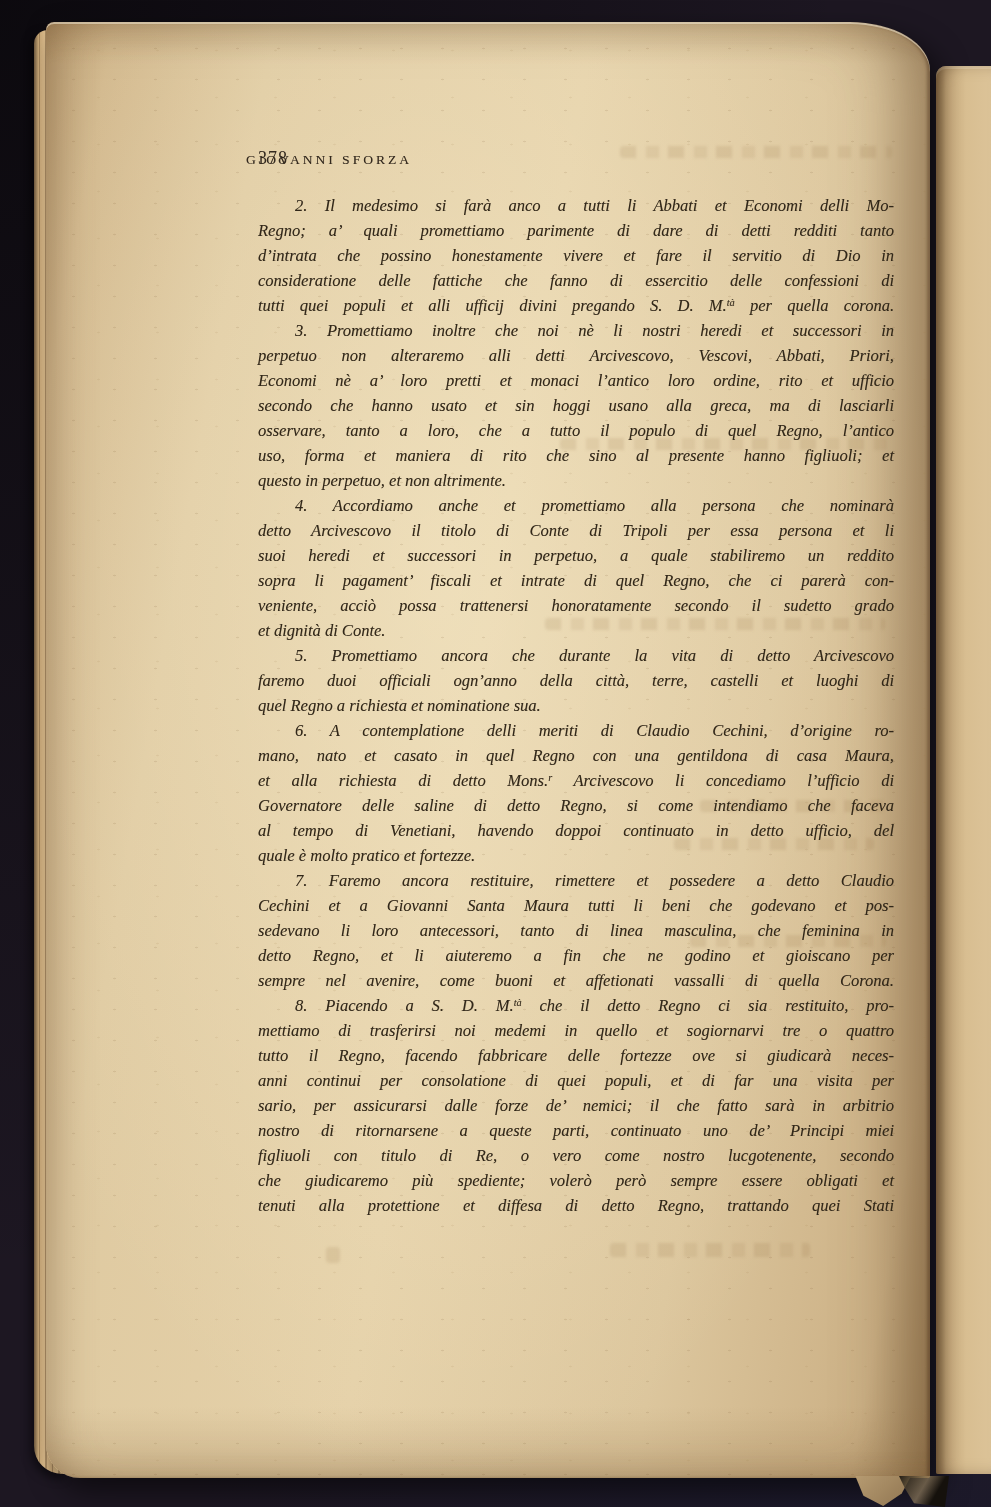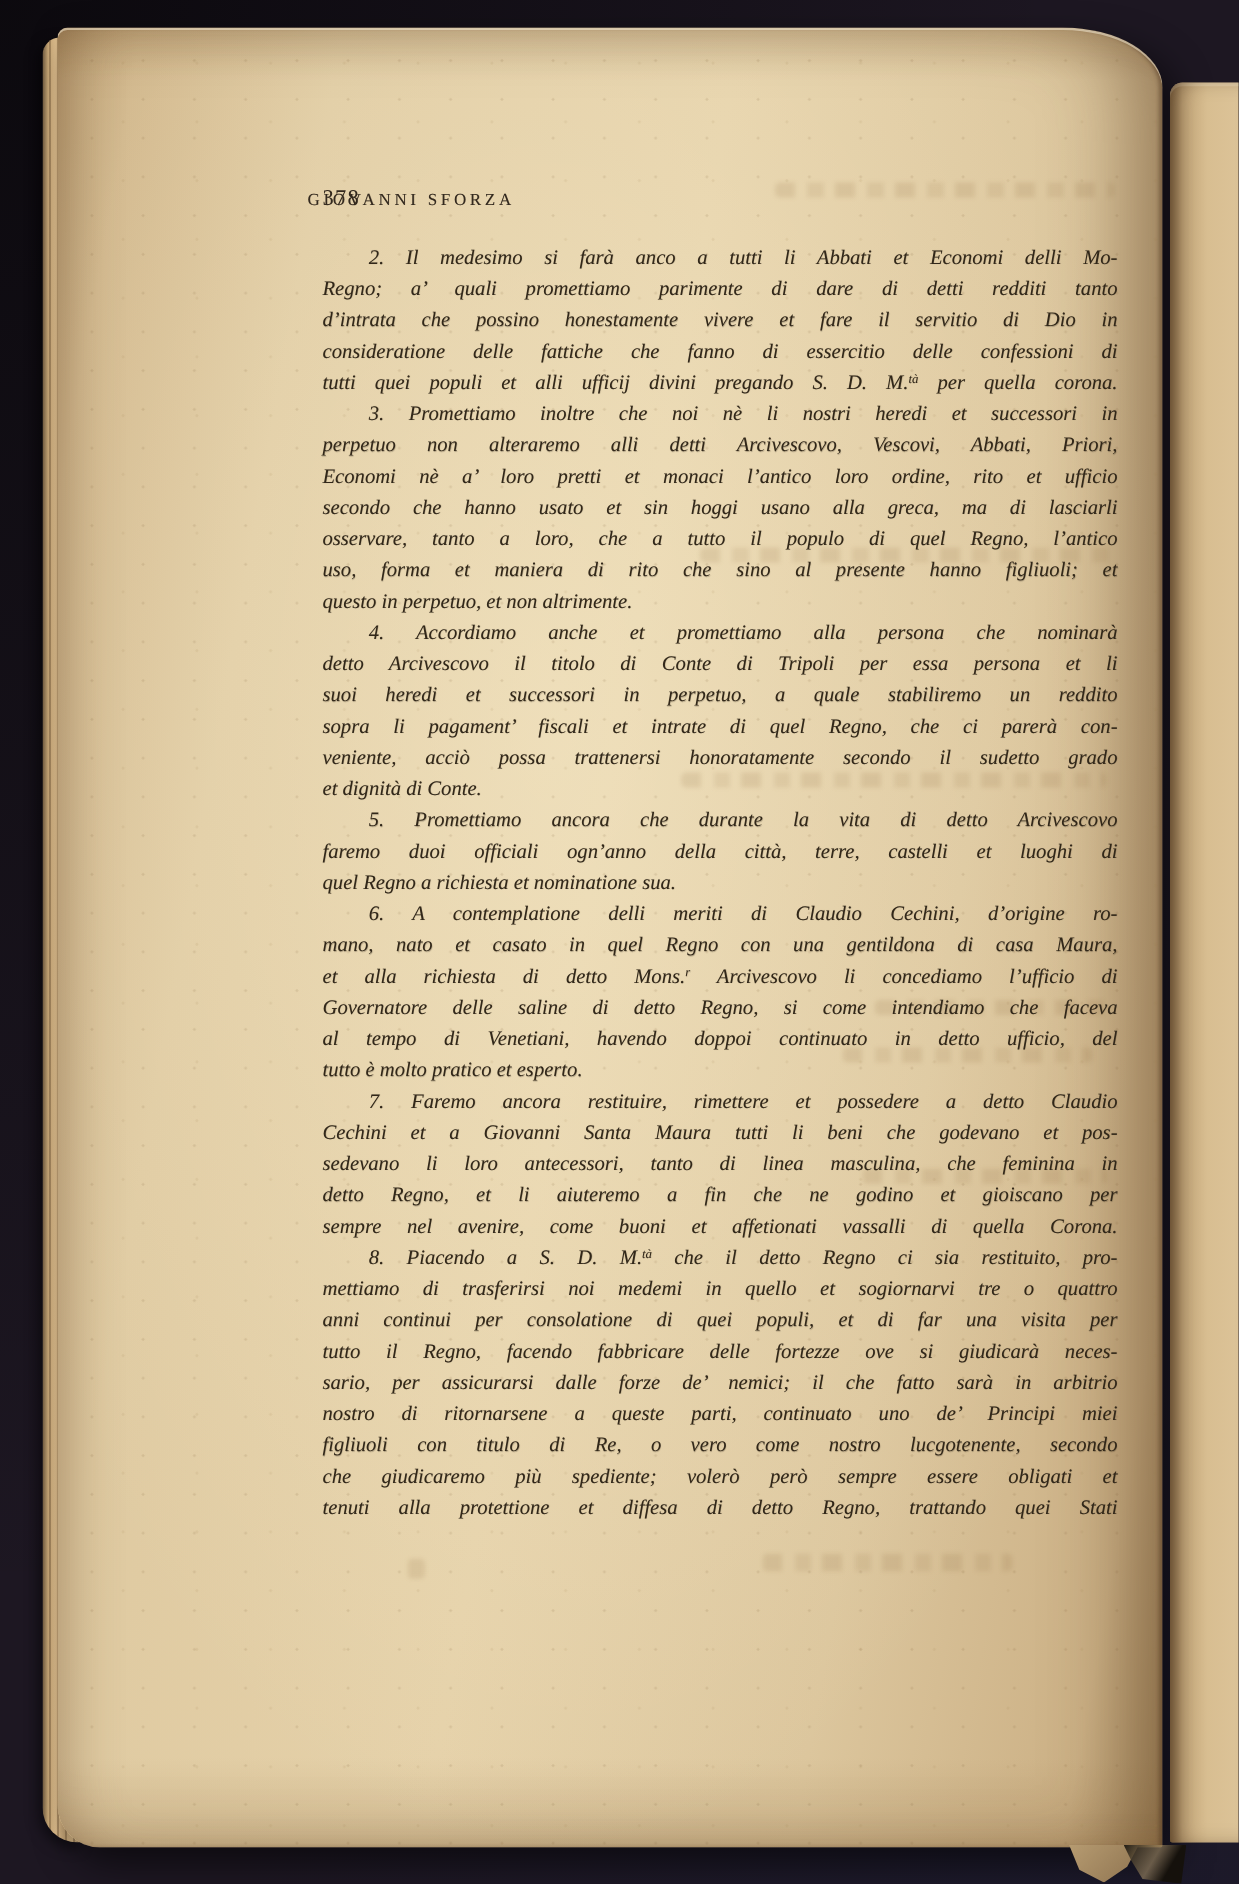--- a/index.html
+++ b/index.html
@@ -158,30 +158,30 @@
       <div class="line">veniente, acciò possa trattenersi honoratamente secondo il sudetto grado</div>
       <div class="line endleft">et dignità di Conte.</div>
       <div class="line first">5. Promettiamo ancora che durante la vita di detto Arcivescovo</div>
       <div class="line">faremo duoi officiali ogn’anno della città, terre, castelli et luoghi di</div>
       <div class="line endleft">quel Regno a richiesta et nominatione sua.</div>
       <div class="line first">6. A contemplatione delli meriti di Claudio Cechini, d’origine ro-</div>
       <div class="line">mano, nato et casato in quel Regno con una gentildona di casa Maura,</div>
       <div class="line">et alla richiesta di detto Mons.<sup>r</sup> Arcivescovo li concediamo l’ufficio di</div>
       <div class="line">Governatore delle saline di detto Regno, si come intendiamo che faceva</div>
       <div class="line">al tempo di Venetiani, havendo doppoi continuato in detto ufficio, del</div>
-      <div class="line endleft">tutto è molto pratico et esperto.</div>
+      <div class="line endleft">quale è molto pratico et fortezze.</div>
       <div class="line first">7. Faremo ancora restituire, rimettere et possedere a detto Claudio</div>
       <div class="line">Cechini et a Giovanni Santa Maura tutti li beni che godevano et pos-</div>
       <div class="line">sedevano li loro antecessori, tanto di linea masculina, che feminina in</div>
       <div class="line">detto Regno, et li aiuteremo a fin che ne godino et gioiscano per</div>
       <div class="line">sempre nel avenire, come buoni et affetionati vassalli di quella Corona.</div>
       <div class="line first">8. Piacendo a S. D. M.<sup>tà</sup> che il detto Regno ci sia restituito, pro-</div>
       <div class="line">mettiamo di trasferirsi noi medemi in quello et sogiornarvi tre o quattro</div>
+      <div class="line">tutto il Regno, facendo fabbricare delle fortezze ove si giudicarà neces-</div>
       <div class="line">anni continui per consolatione di quei populi, et di far una visita per</div>
-      <div class="line">tutto il Regno, facendo fabbricare delle fortezze ove si giudicarà neces-</div>
       <div class="line">sario, per assicurarsi dalle forze de’ nemici; il che fatto sarà in arbitrio</div>
       <div class="line">nostro di ritornarsene a queste parti, continuato uno de’ Principi miei</div>
       <div class="line">figliuoli con titulo di Re, o vero come nostro lucgotenente, secondo</div>
       <div class="line">che giudicaremo più spediente; volerò però sempre essere obligati et</div>
       <div class="line">tenuti alla protettione et diffesa di detto Regno, trattando quei Stati</div>
     </div>
 </div>
 
 <div class="right-page"></div>
 <div class="torn-tan"></div>

